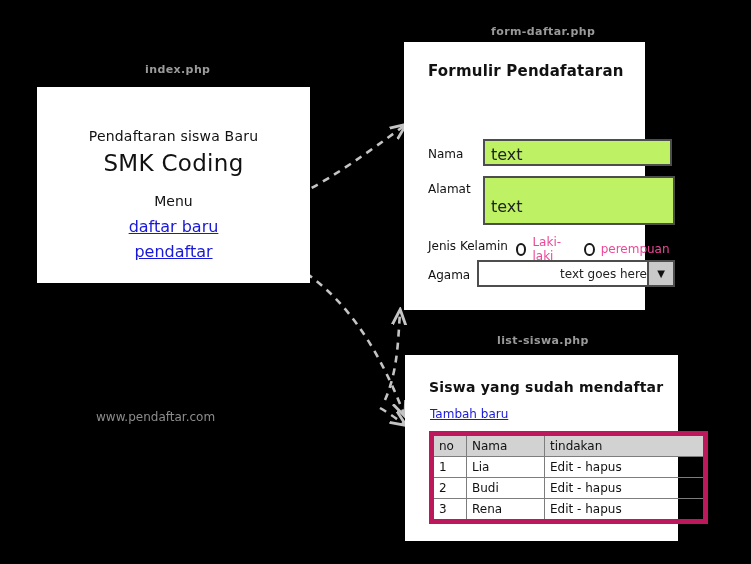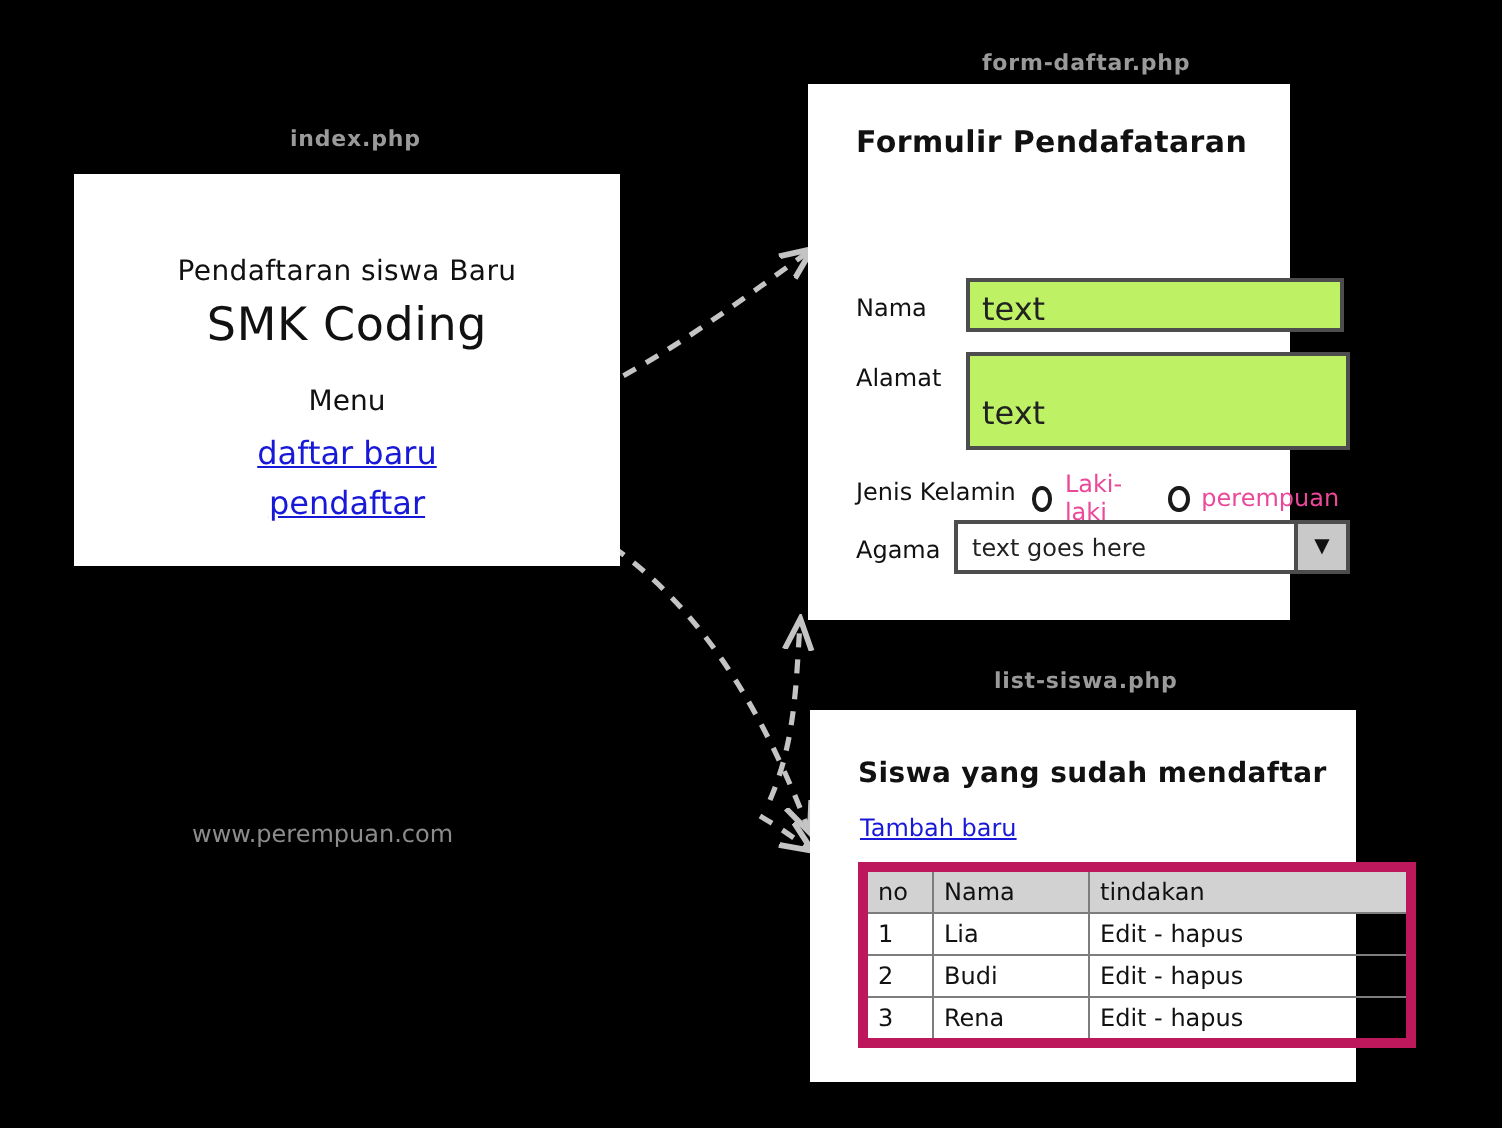--- a/index.html
+++ b/index.html
@@ -151,20 +151,21 @@
     top: 218px;
     width: 198px;
     height: 27px;
     border: 2px solid #4d4d4d;
     background: #ffffff;
     box-sizing: border-box;
     display: flex;
     align-items: center;
     font-size: 12px;
     color: #222222;
+    text-align: right;
   }
   #agama-select .sel-text { padding-left: 7px; flex: 1; }
   .sel-arrow {
     width: 26px;
     height: 100%;
     background: #c9c9c9;
     border-left: 2px solid #4d4d4d;
     display: flex;
     align-items: center;
     justify-content: center;
@@ -332,15 +333,15 @@
         </tr>
         <tr>
           <td>3</td>
           <td>Rena</td>
           <td>Edit - hapus</td>
         </tr>
       </tbody>
     </table>
   </div>
 
-  <div id="watermark">www.perempuan.com</div>
+  <div id="watermark">www.pendaftar.com</div>
 
 </div>
 
 </body></html>

